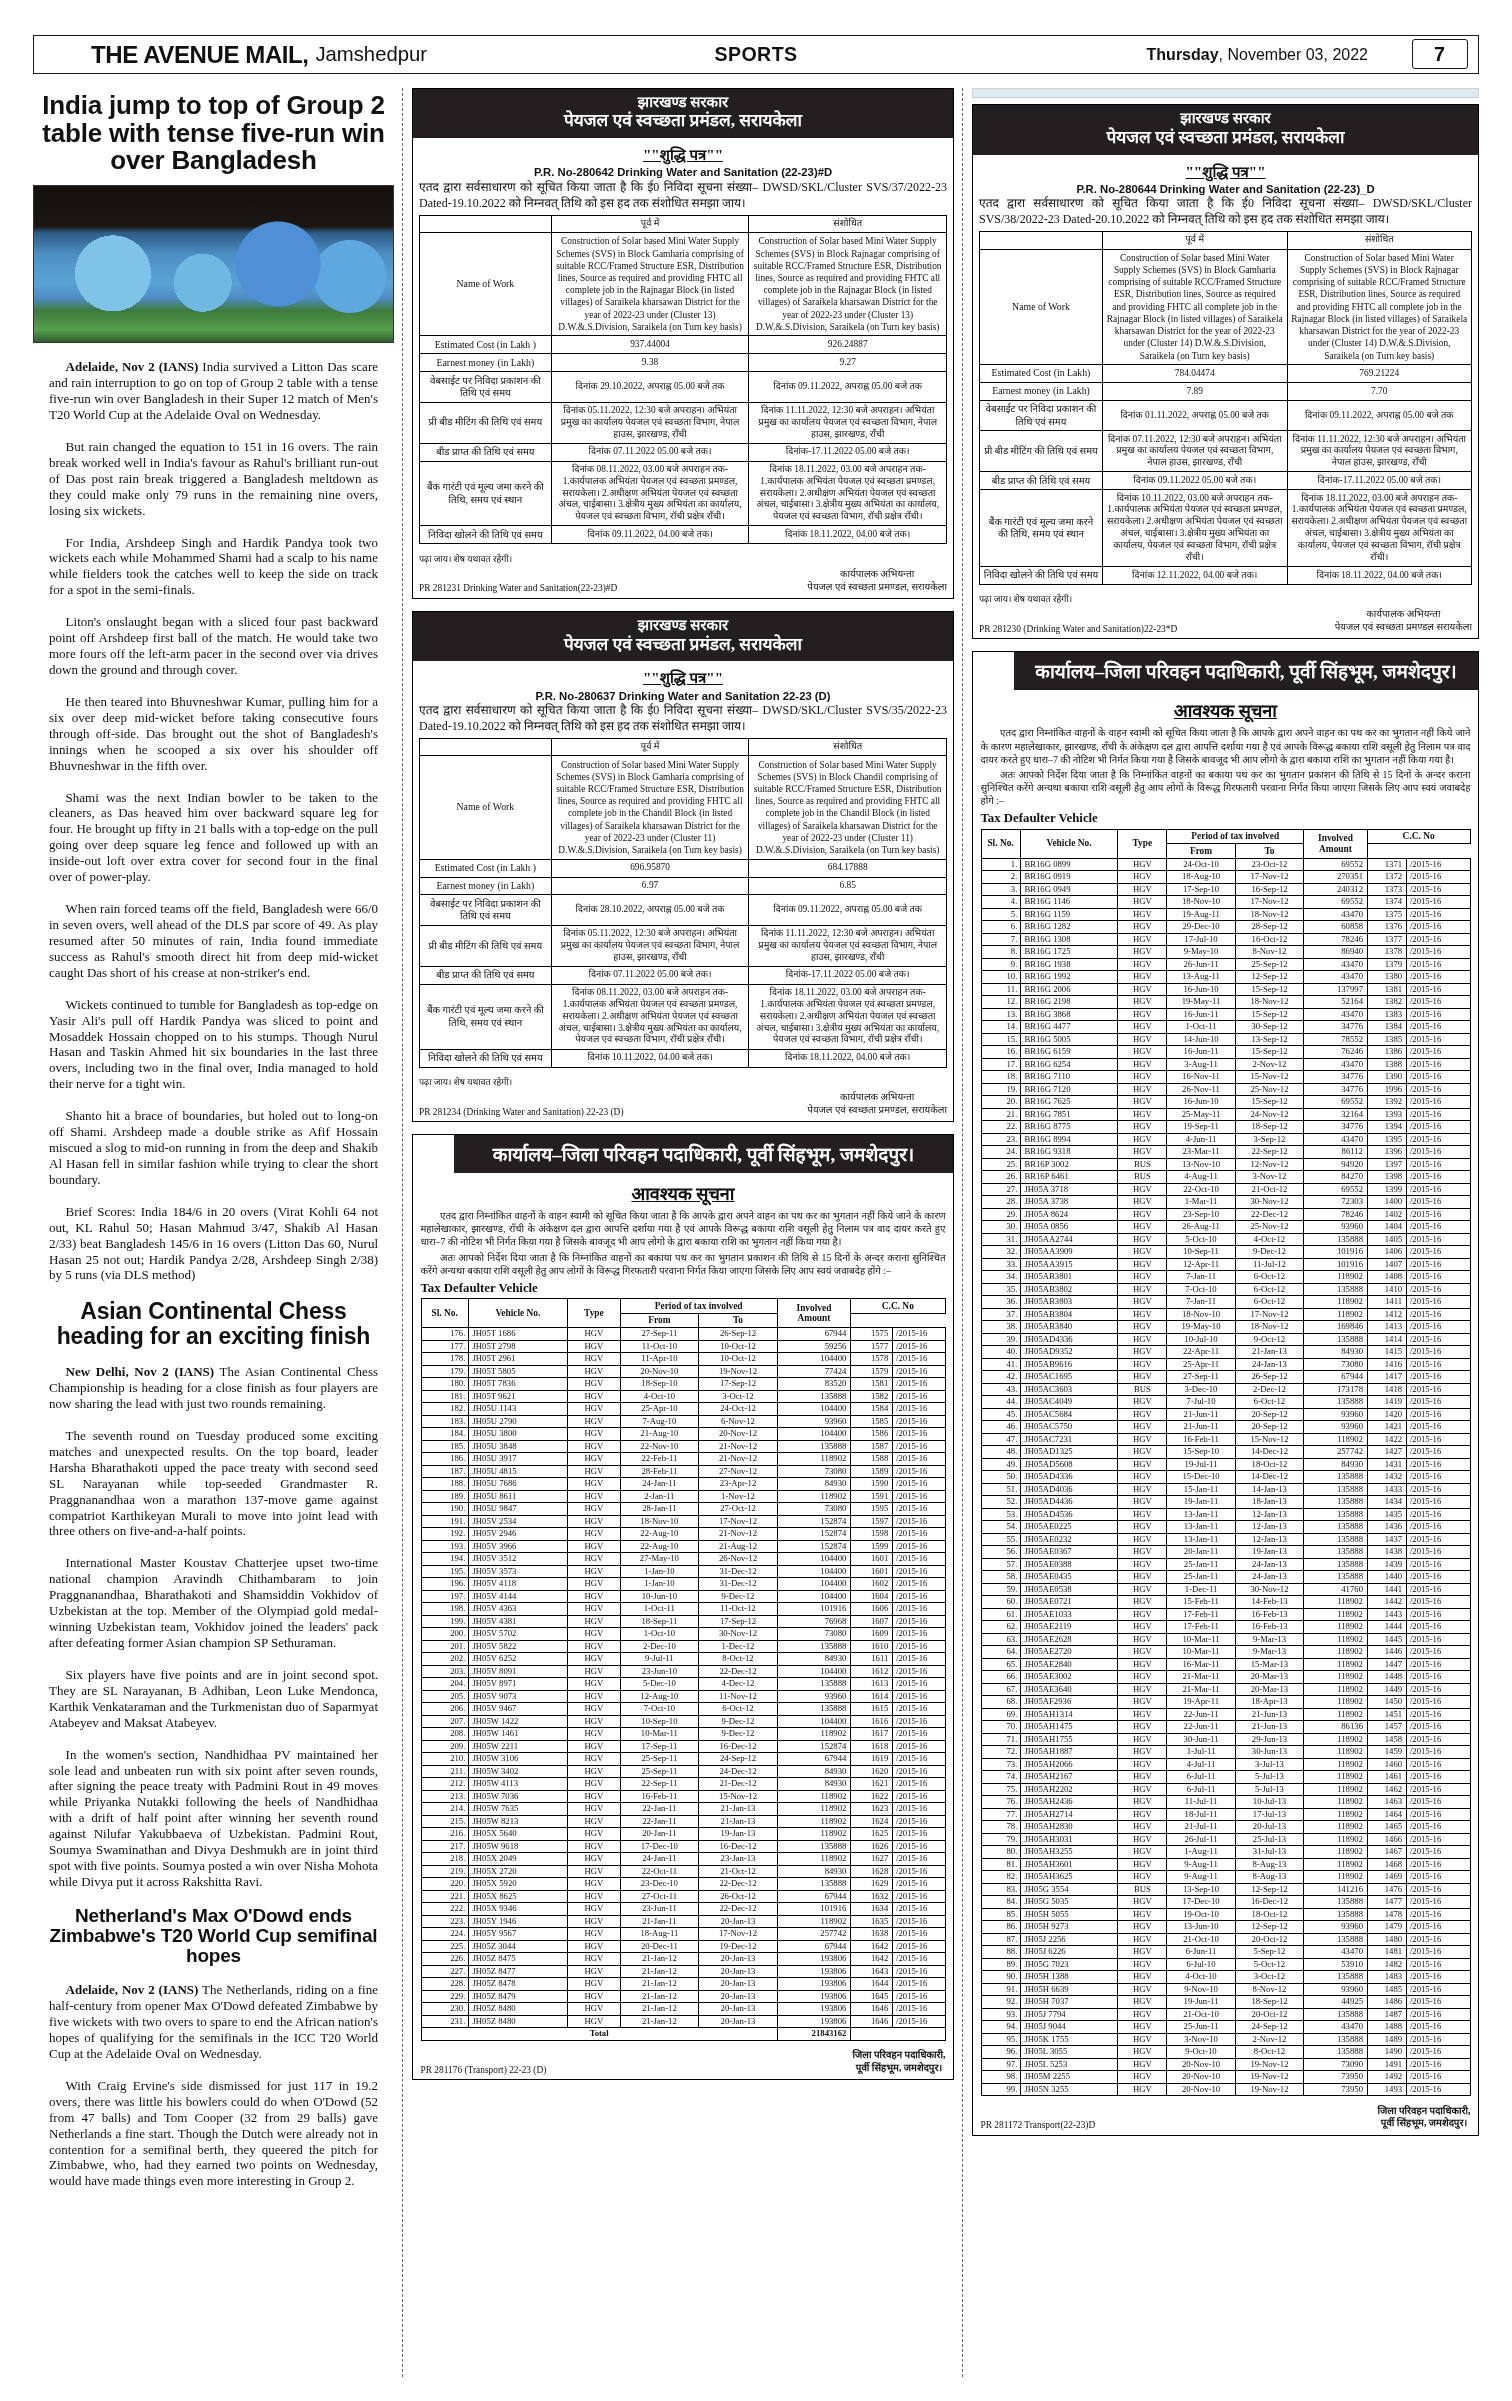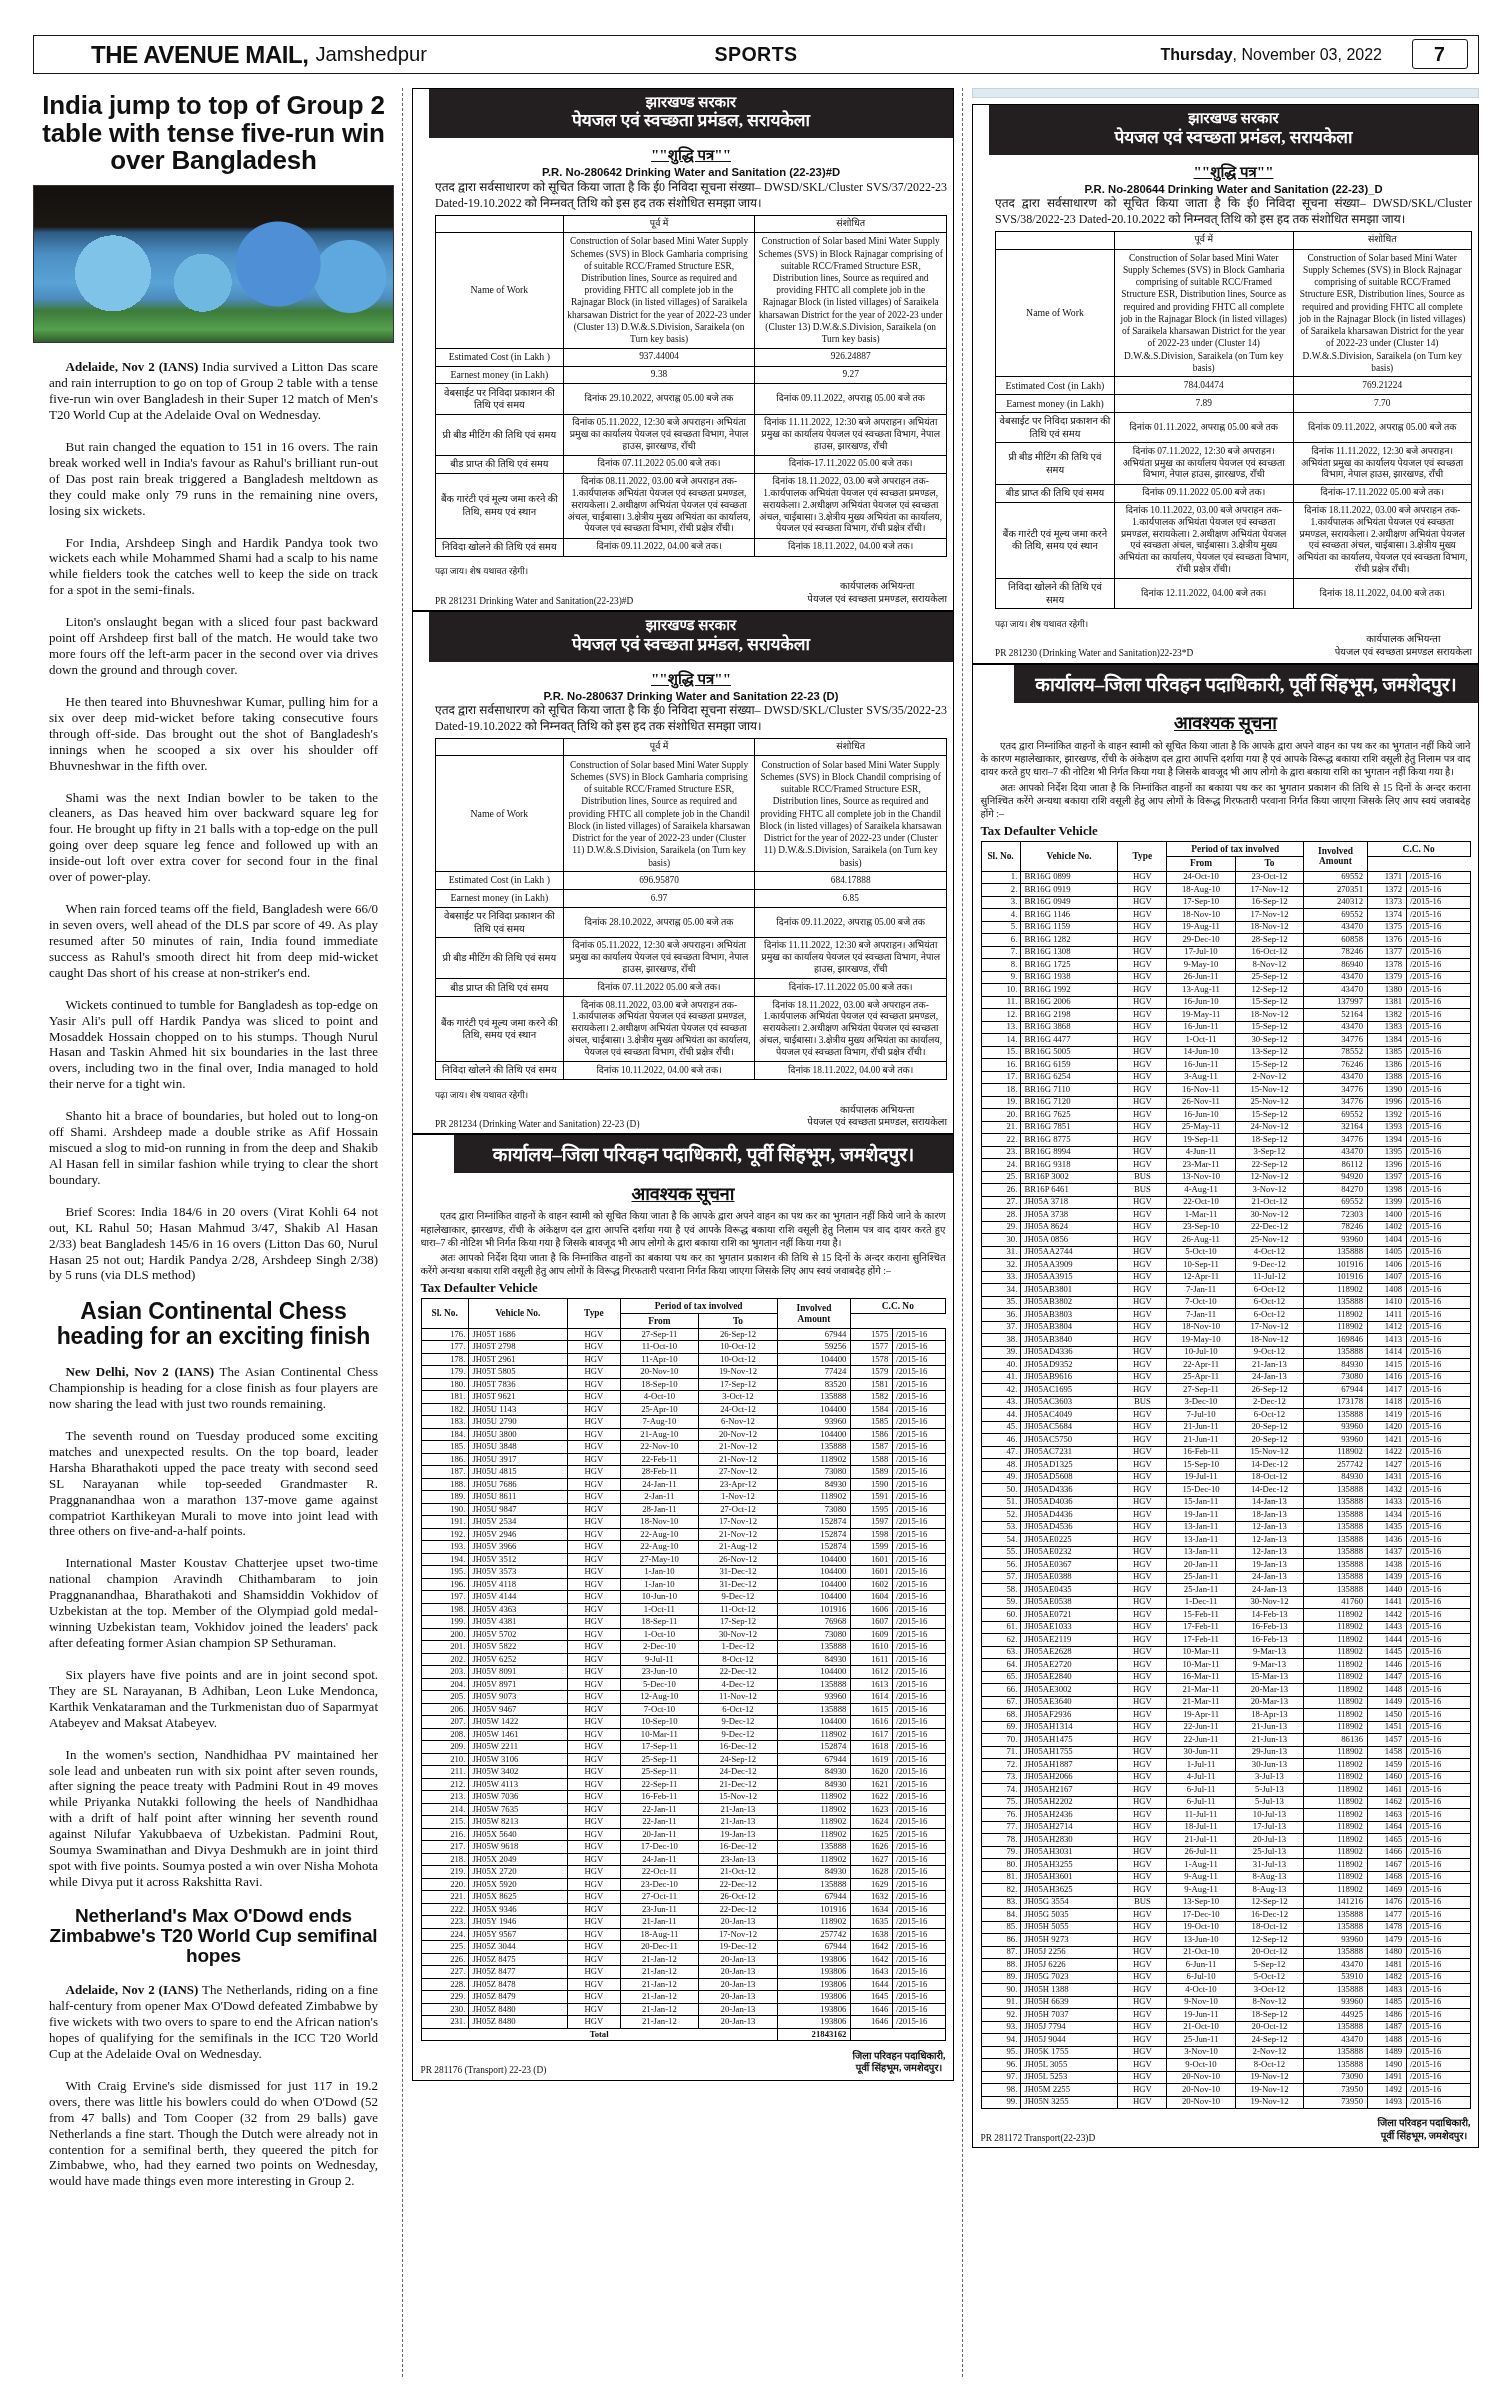--- a/index.html
+++ b/index.html
@@ -29,21 +29,21 @@
   .mh-city {
     font-family:"Liberation Sans", sans-serif;
     font-weight:normal; font-size:20.3px; margin-left:6.8px;
   }
   .mh-section {
     position:absolute; left:50%; transform:translateX(-50%);
     font-family:"Liberation Sans", sans-serif;
     font-weight:bold; font-size:19.6px; letter-spacing:0.4px;
   }
   .mh-date {
-    position:absolute; right:96px;
+    position:absolute; right:110px;
     font-family:"Liberation Sans", sans-serif; font-size:16px;
   }
   .mh-date b { font-weight:bold; }
   .mh-pageno {
     position:absolute; right:10.5px; top:3px;
     width:56px; height:30px; border:1.5px solid #1a1a1a; border-radius:3px;
     display:flex; align-items:center; justify-content:center;
     font-family:"Liberation Sans", sans-serif; font-weight:bold; font-size:19.6px;
   }
 
@@ -80,21 +80,21 @@
   }
   .body-text {
     font-size:13px; line-height:1.225; text-align:justify;
     text-justify:inter-word; hyphens:auto;
   }
   .body-text p { margin:16px; text-indent:16.6px; }
   .body-text p.lead { text-indent:16.6px; }
   .body-text .dateline { font-weight:bold; }
 
   
-  .notice { border:0.8px solid #000; background:#fff;padding-left:16px; }
+  .notice { border:0.8px solid #000; margin-bottom:12px; background:#fff; }
   .notice-head {
     background:#231f20; color:#fff; text-align:center;
     padding:5.3px 4.5px 6.8px 4.5px; line-height:1.16;
   }
   .notice-head .l1 { font-size:15px; font-weight:bold; }
   .notice-head .l2 { font-size:17.3px; font-weight:bold; }
   .notice-body { padding:4.5px 6px 6px 6px; }
   .shuddhi {
     text-align:center; font-size:15px; font-weight:bold;
     text-decoration:underline; margin:1.5px 0 2.3px 0;

